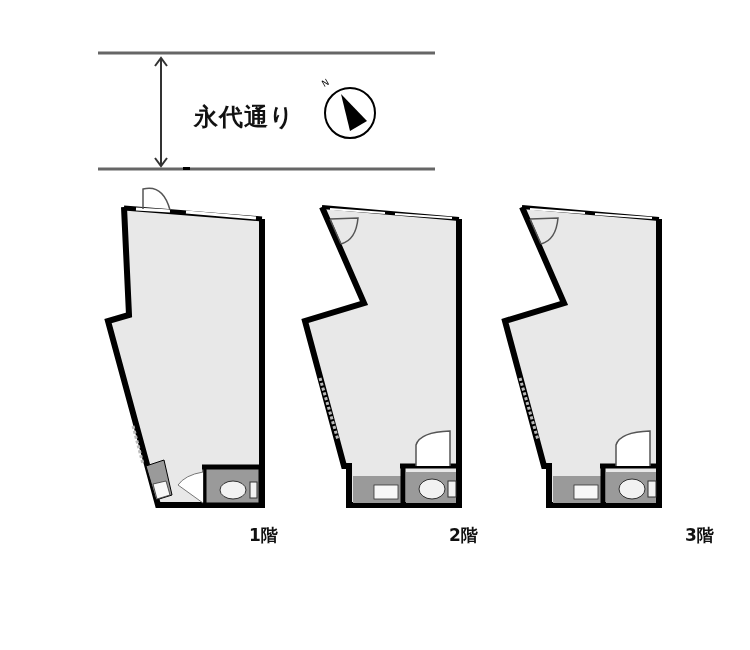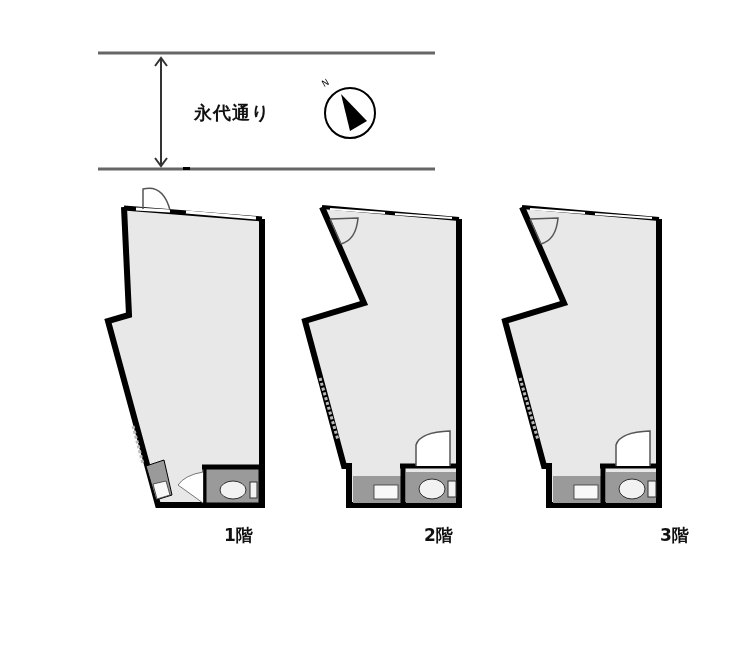--- a/index.html
+++ b/index.html
@@ -1,19 +1,19 @@
 <!DOCTYPE html>
 <html><head>
 <meta charset="utf-8">
 <style>
   html, body { margin: 0; padding: 0; background: #ffffff; }
   body { width: 750px; height: 650px; position: relative; overflow: hidden; font-family: "DejaVu Sans", sans-serif; }
   svg { position: absolute; left: 0; top: 0; }
-  .street-label { position: absolute; left: 194px; top: 101px; font-size: 18px; font-weight: bold; color: #111; letter-spacing: 1px; }
-  .floor-label { position: absolute; font-size: 17px; font-weight: bold; color: #111; }
+  .street-label { position: absolute; left: 194px; top: 101px; font-size: 24px; font-weight: bold; color: #111; letter-spacing: 1px; }
+  .floor-label { position: absolute; font-size: 17px; font-weight: bold; color: #111; margin-left: 25px; }
   .compass-n { position: absolute; left: 322px; top: 78px; font-size: 9px; color: #111; transform: rotate(-30deg); }
 </style>
 </head>
 <body>
 
 <svg width="750" height="650" viewBox="0 0 750 650">
 
   <g>
     <line x1="98" y1="53" x2="435" y2="53" stroke="#666" stroke-width="3"></line>
     <line x1="98" y1="169" x2="435" y2="169" stroke="#666" stroke-width="3"></line>

